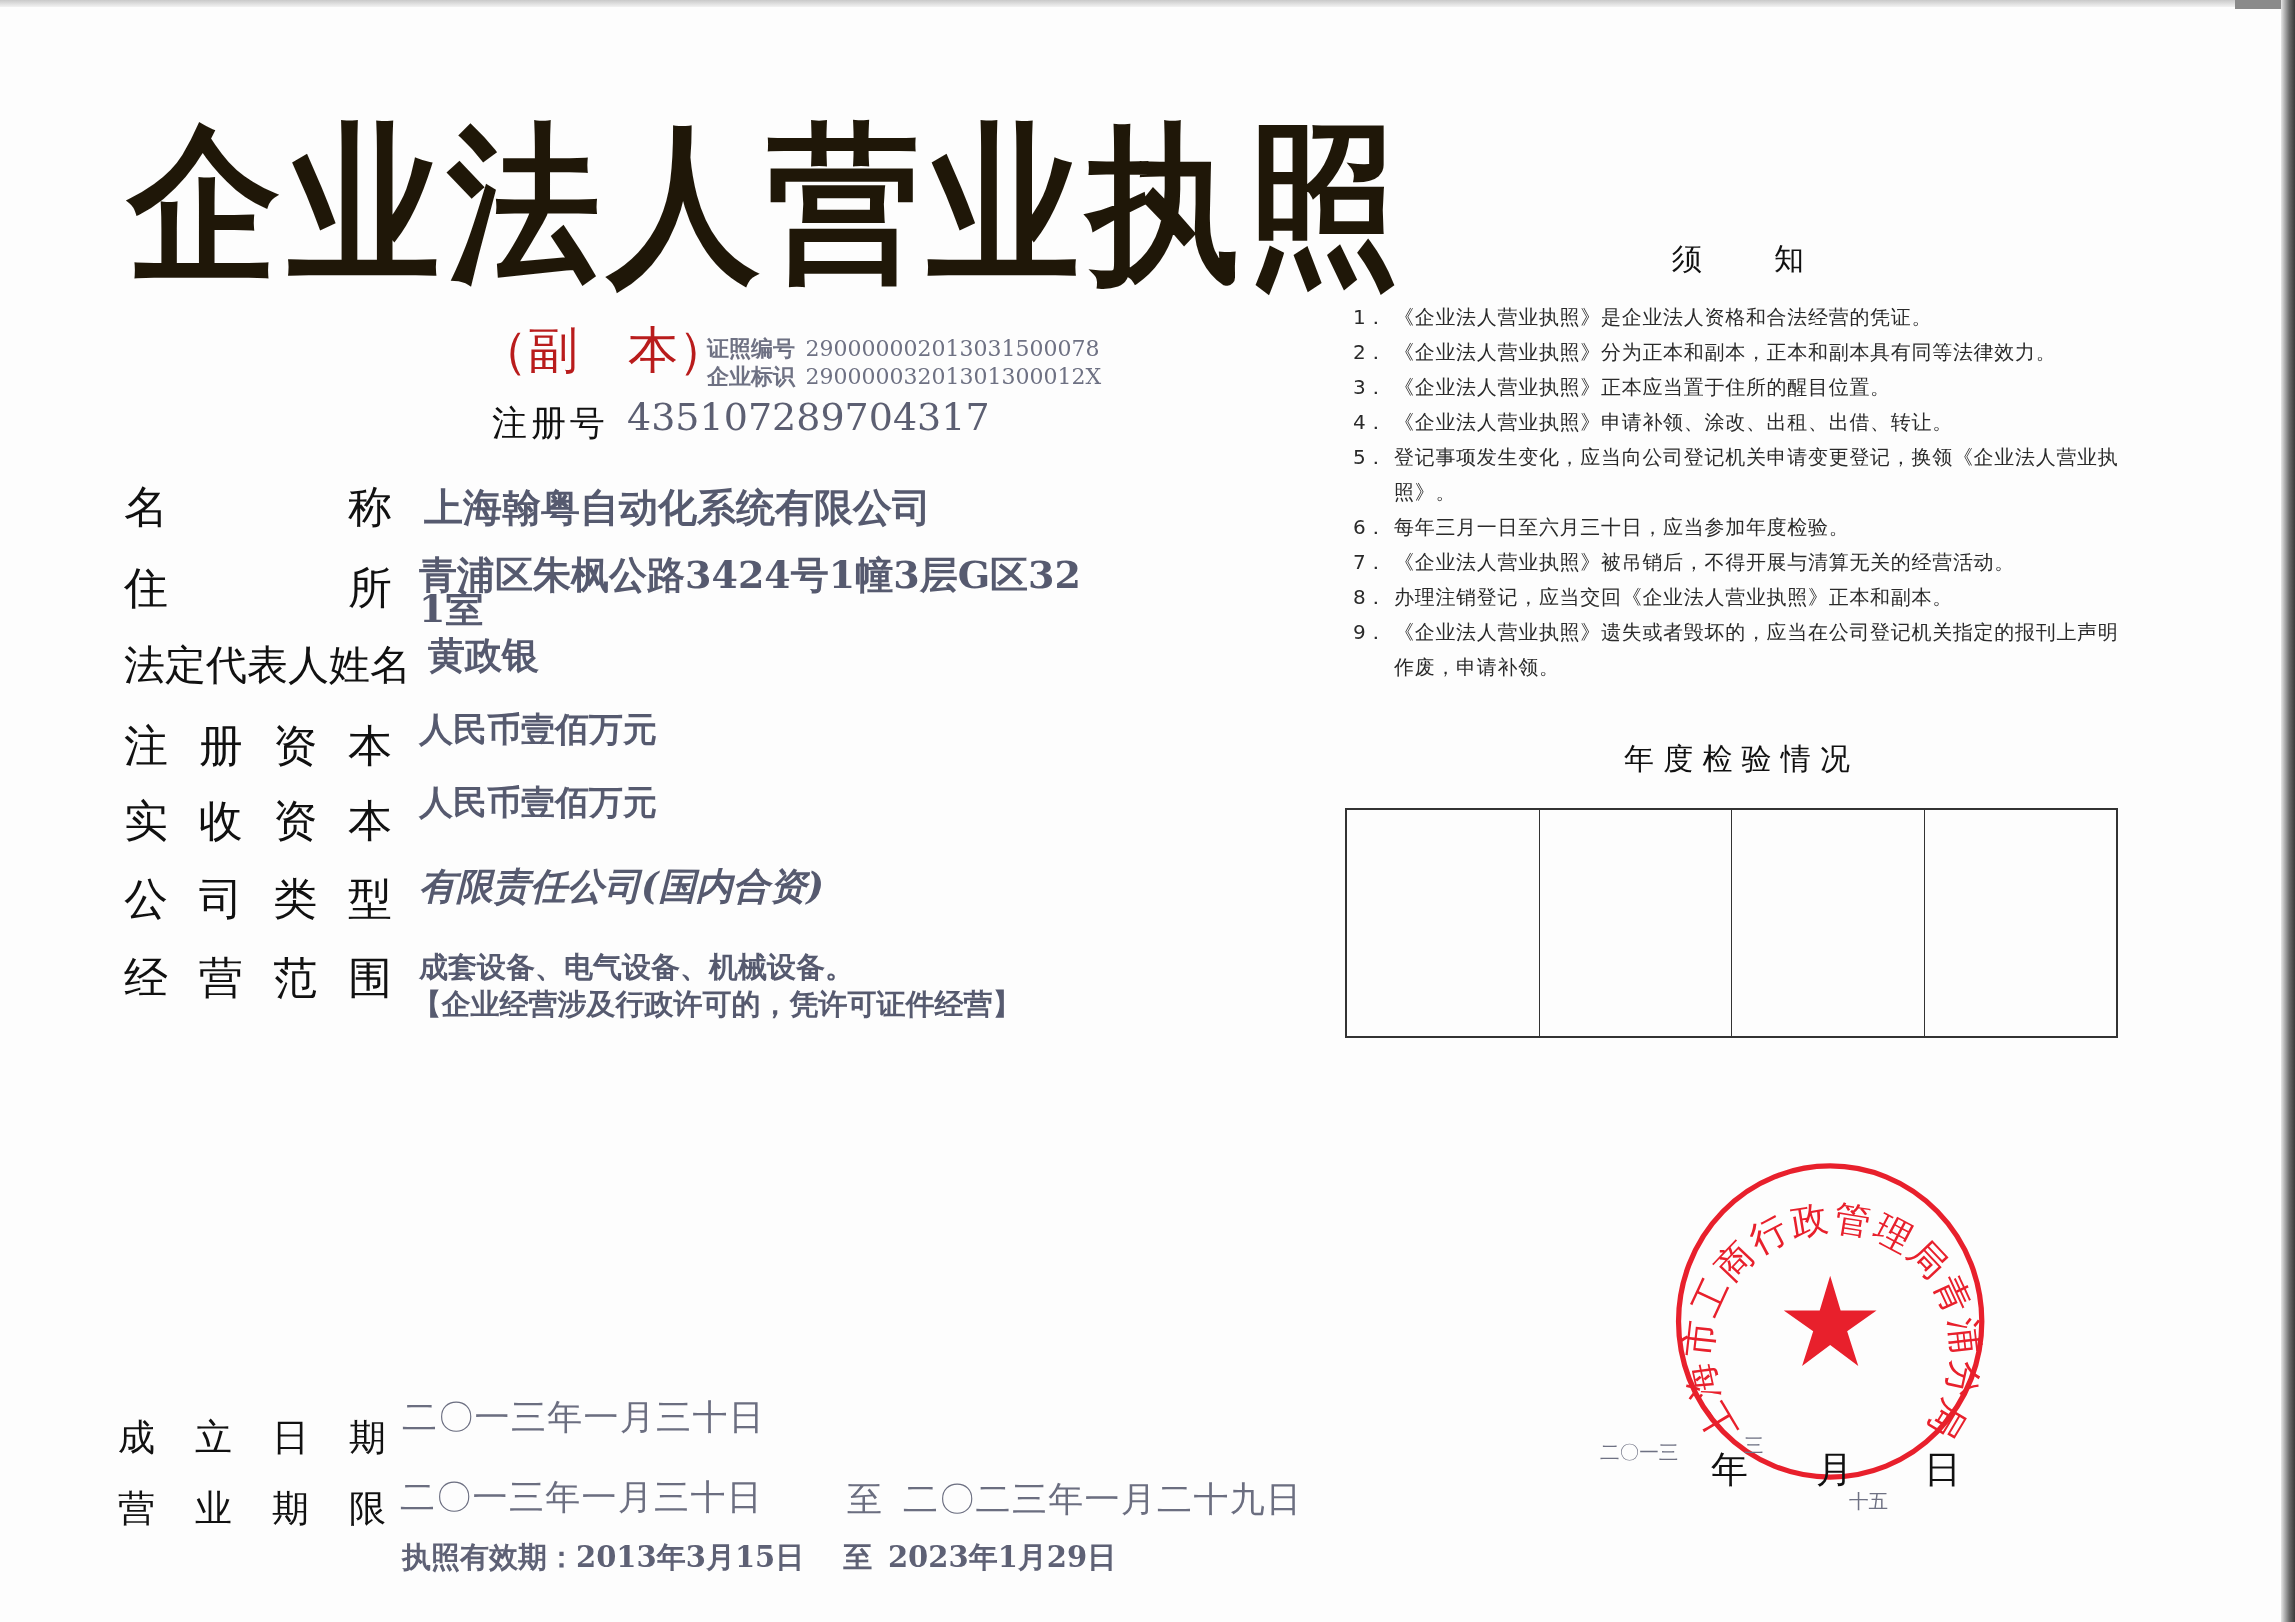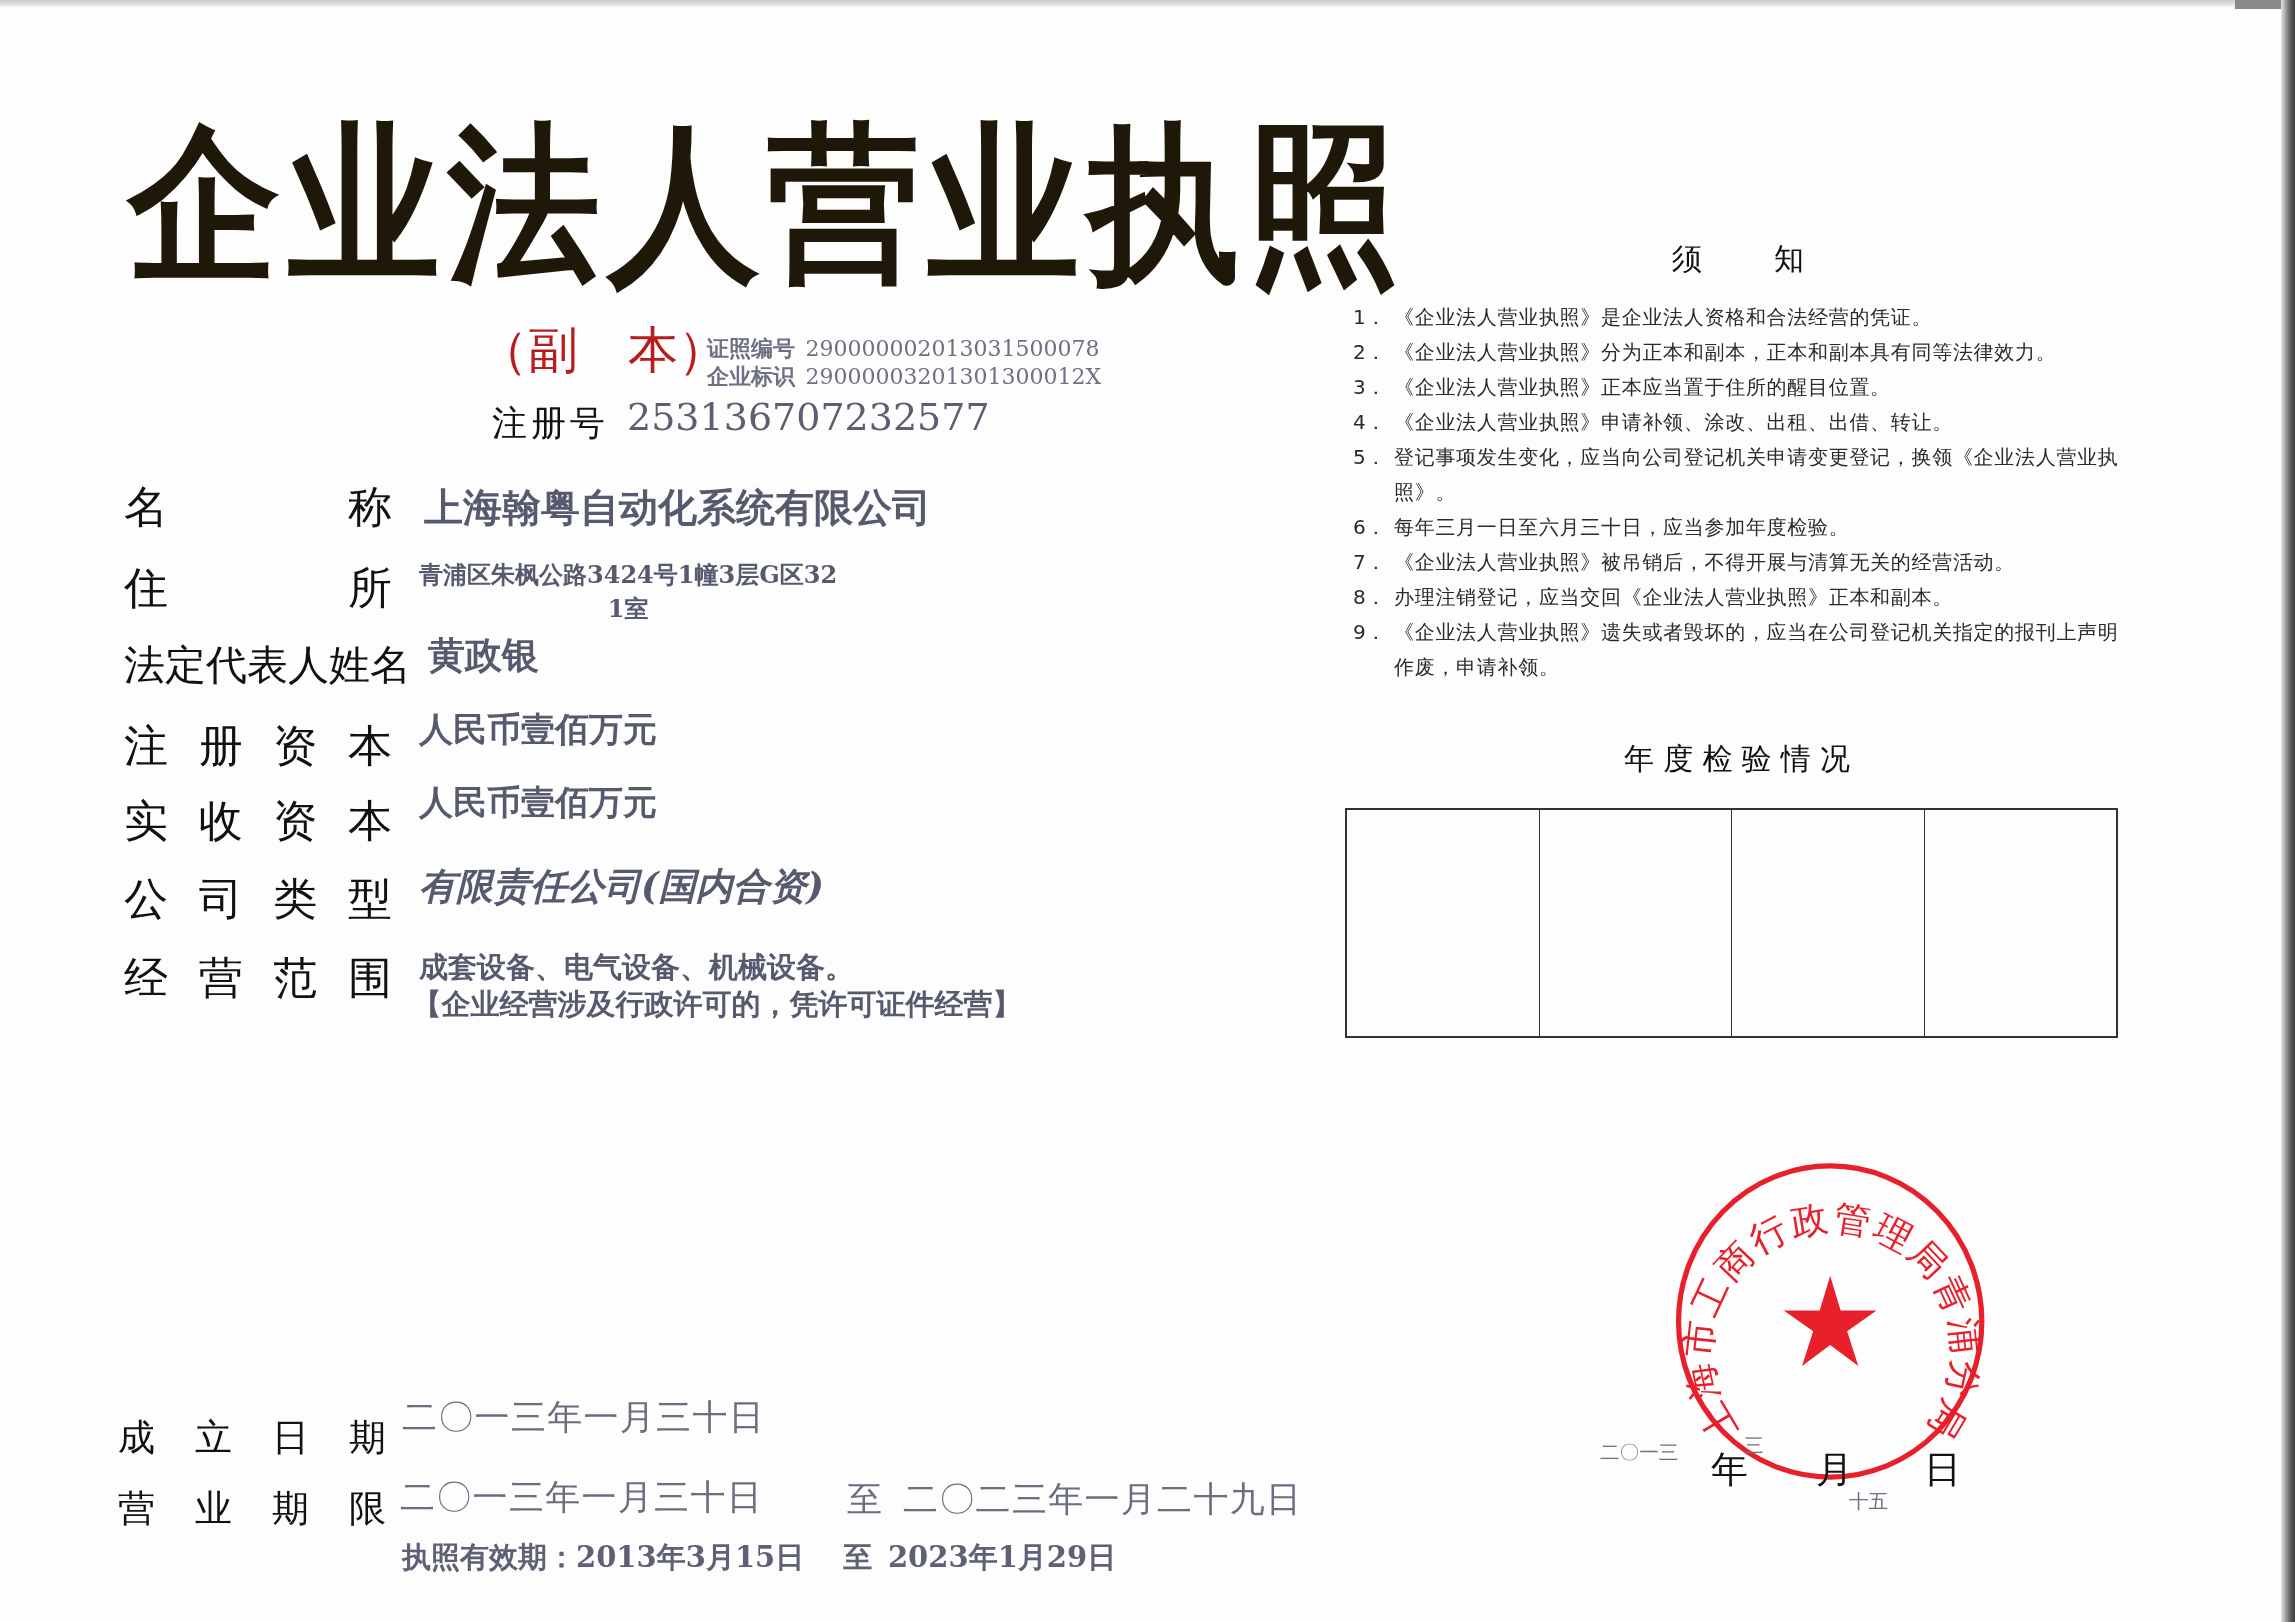--- a/index.html
+++ b/index.html
@@ -20,21 +20,21 @@
     color:#1f1708; font-family:"DejaVu Sans", sans-serif; transform:scaleY(1.12); transform-origin:top left;
   }
   .copy-label { left:478px; top:317px; font-size:50px; color:#b91c1c; }
   .meta-block { left:707px; top:335px; font-size:22px; color:#6e7183; font-family:"DejaVu Serif", serif; line-height:27.5px; }
   .meta-block .k { font-weight:bold; font-family:"DejaVu Sans", sans-serif; margin-right:10.5px; }
   .reg-label { left:492px; top:400px; font-size:35px; color:#111; letter-spacing:3.9px; }
   .reg-value { left:627px; top:395px; font-size:38px; color:#5c5f72; font-family:"DejaVu Serif", serif; }
 
   .field-label { font-size:44px; color:#111; width:268px; display:flex; justify-content:space-between; }
   .field-value { font-size:37px; color:#565a6f; font-family:"DejaVu Serif", serif; font-weight:bold; }
-  .field-value.small { font-size:24px; line-height:34px;text-align:center; }
+  .field-value.small { font-size:38px; line-height:34px; }
   .scope { font-size:29px; line-height:37px; color:#565a6f; font-family:"DejaVu Sans", sans-serif; font-weight:bold; }
 
   .date-label { font-size:37px; color:#111; width:268px; display:flex; justify-content:space-between; }
   .date-value { font-size:35px; color:#6b6e80; letter-spacing:1.3px; }
   .valid-line { font-size:29px; color:#5e6175; font-family:"DejaVu Serif", serif; font-weight:bold; }
 
   .notice-title { left:1672px; top:239px; font-size:30px; color:#111; word-spacing:0; }
   .notice-title span { margin-right:72px; }
   .notice-list { left:1353px; top:300px; font-size:20px; color:#2a2a2a; line-height:35px; white-space:normal; width:772px; }
   .notice-item { display:flex; }
@@ -58,21 +58,21 @@
 <div class="right-cap"></div>
 <div class="right-edge"></div>
 
 <div class="abs main-title">企业法人营业执照</div>
 <div class="abs copy-label">（副　本）</div>
 <div class="abs meta-block">
   <div><span class="k">证照编号</span><span>290000002013031500078</span></div>
   <div><span class="k">企业标识</span><span>29000003201301300012X</span></div>
 </div>
 <div class="abs reg-label">注册号</div>
-<div class="abs reg-value">253136707232577</div>
+<div class="abs reg-value">435107289704317</div>
 
 <div class="abs field-label" style="left:124px;top:478px;">
   <span>名</span>
     <span>称</span>
 </div>
 <div class="abs field-value" style="left:424px;top:481px;font-size:39px;">上海翰粤自动化系统有限公司</div>
 
 <div class="abs field-label" style="left:124px;top:559px;">
   <span>住</span>
     <span>所</span>

